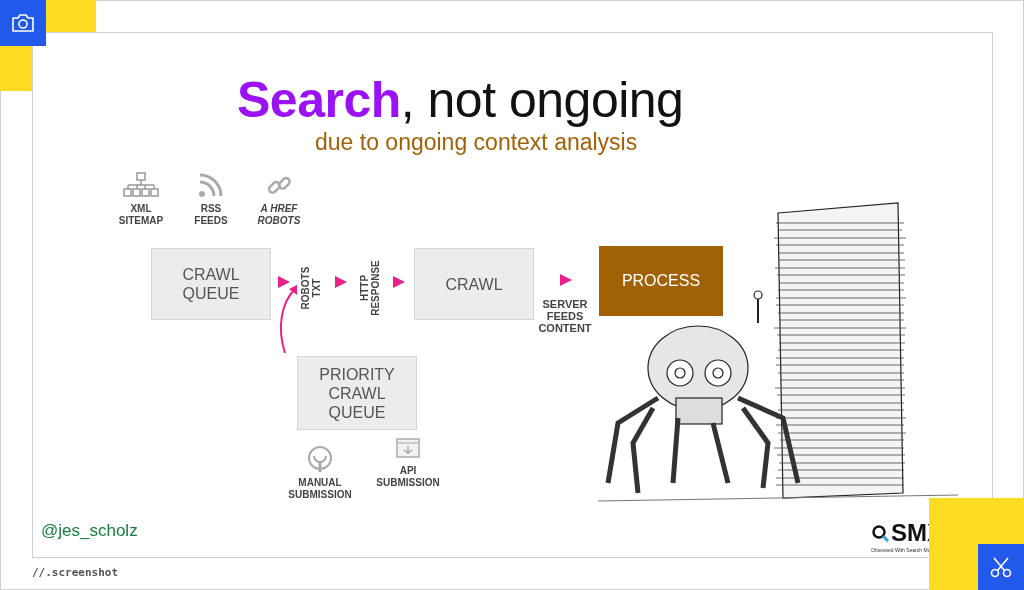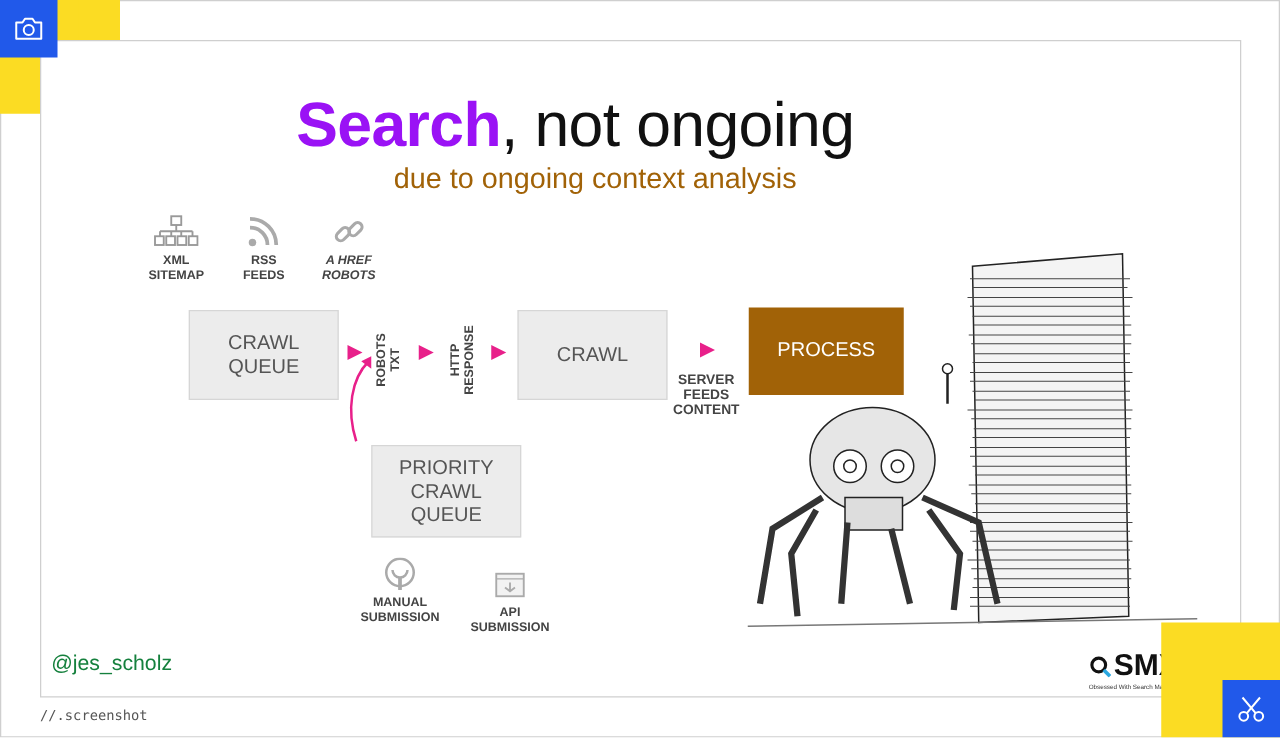--- a/index.html
+++ b/index.html
@@ -4,21 +4,21 @@
 <style>
   html,body{margin:0;padding:0;}
   body{width:1024px;height:590px;position:relative;background:#fff;overflow:hidden;font-family:"Liberation Sans",sans-serif;}
   .outer{position:absolute;left:0;top:0;width:1022px;height:588px;border:1px solid #cfcfcf;}
   .slide{position:absolute;left:32px;top:32px;width:959px;height:524px;border:1px solid #cfcfcf;background:#fff;overflow:hidden;}
   .y-tl{position:absolute;left:0;top:0;width:96px;height:32px;background:#fbdc23;}
   .y-tl2{position:absolute;left:0;top:0;width:63px;height:91px;background:#fbdc23;}
   .cam{position:absolute;left:0;top:0;width:46px;height:46px;background:#2159ea;display:flex;align-items:center;justify-content:center;}
   .y-br{position:absolute;left:929px;top:498px;width:95px;height:92px;background:#fbdc23;}
   .scis{position:absolute;left:978px;top:544px;width:46px;height:46px;background:#2159ea;display:flex;align-items:center;justify-content:center;}
-  .caption{position:absolute;left:32px;top:566px;font-family:"DejaVu Sans Mono",monospace;font-size:11px;color:#555;}
+  .caption{position:absolute;left:32px;top:566px;font-family:"DejaVu Sans Mono",monospace;font-size:11px;color:#555;font-weight:bold;}
   .title{position:absolute;left:204px;top:38px;font-size:50px;color:#111;white-space:nowrap;letter-spacing:-0.5px;}
   .title .hl{color:#9a12f5;font-weight:bold;}
   .subtitle{position:absolute;left:282px;top:96px;font-size:23px;color:#a16207;white-space:nowrap;}
   .src{position:absolute;text-align:center;font-size:10px;font-weight:bold;color:#444;line-height:12px;}
   .src .ic{height:30px;display:flex;justify-content:center;align-items:center;margin-bottom:2px;}
   .box{position:absolute;background:#ececec;border:1px solid #d6d6d6;display:flex;align-items:center;justify-content:center;text-align:center;color:#555;font-size:16px;line-height:19px;}
   .proc{position:absolute;left:566px;top:213px;width:124px;height:70px;background:#a16207;color:#fff;display:flex;align-items:center;justify-content:center;font-size:16px;z-index:3;}
   .arrow{position:absolute;width:0;height:0;border-top:6px solid transparent;border-bottom:6px solid transparent;border-left:12px solid #e8208a;}
   .vlabel{position:absolute;font-size:10px;font-weight:bold;color:#444;transform:rotate(-90deg);transform-origin:center;text-align:center;line-height:11px;white-space:nowrap;}
   .lbl{position:absolute;font-size:11px;font-weight:bold;color:#444;text-align:center;line-height:12px;}
@@ -128,21 +128,21 @@
     <div class="ic">
       <svg width="28" height="28" viewBox="0 0 28 28">
           <circle cx="14" cy="12" r="11" fill="none" stroke="#aaa" stroke-width="2"></circle>
           <path d="M8 10a6 6 0 0 0 12 0" fill="none" stroke="#aaa" stroke-width="2"></path>
           <path d="M14 16v10" stroke="#aaa" stroke-width="3"></path>
         </svg>
     </div>
     <div>MANUAL</div>
       <div>SUBMISSION</div>
   </div>
-  <div class="src" style="left:340px;top:420px;width:70px;">
+  <div class="src" style="left:340px;top:400px;width:70px;">
     <div class="ic">
       <svg width="24" height="22" viewBox="0 0 24 22">
           <rect x="1" y="2" width="22" height="18" fill="#f2f2f2" stroke="#aaa" stroke-width="1.5"></rect>
           <path d="M1 6h22" stroke="#aaa"></path>
           <path d="M8 13l4 3 4-3M12 9v7" fill="none" stroke="#aaa" stroke-width="1.5"></path>
         </svg>
     </div>
     <div>API</div>
       <div>SUBMISSION</div>
   </div>

